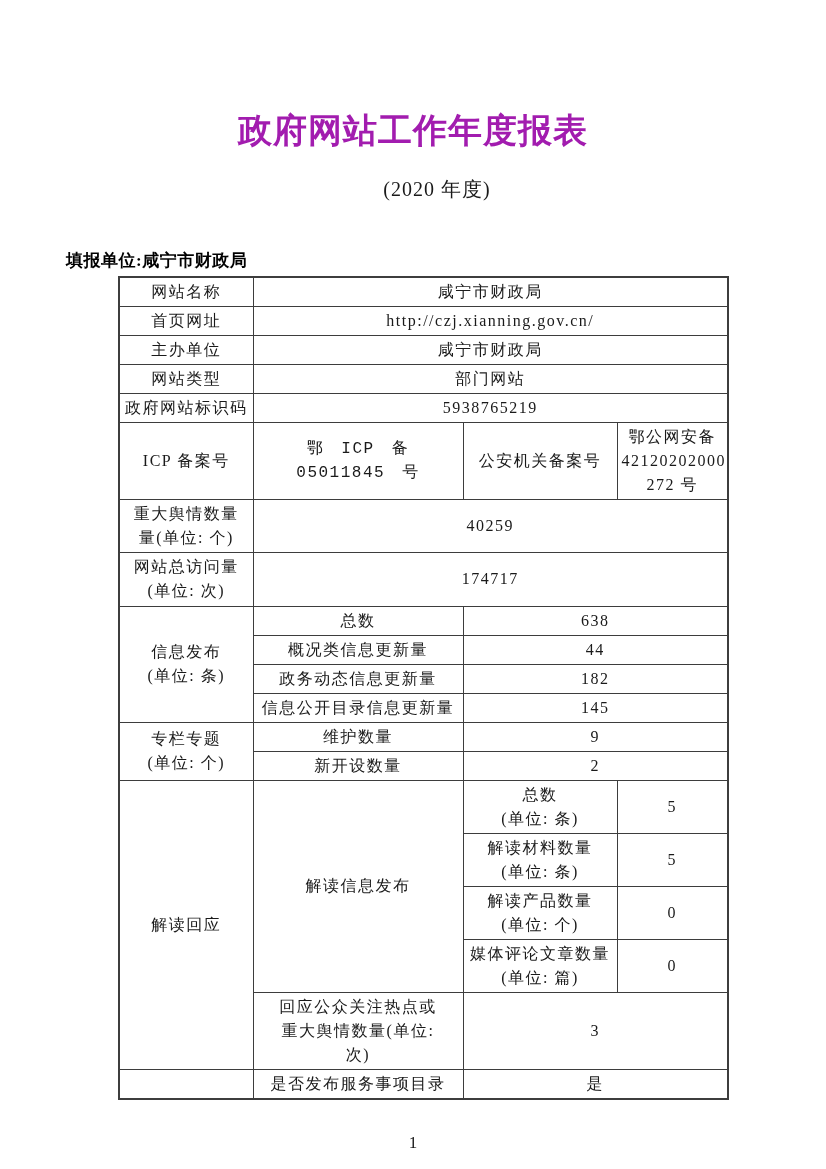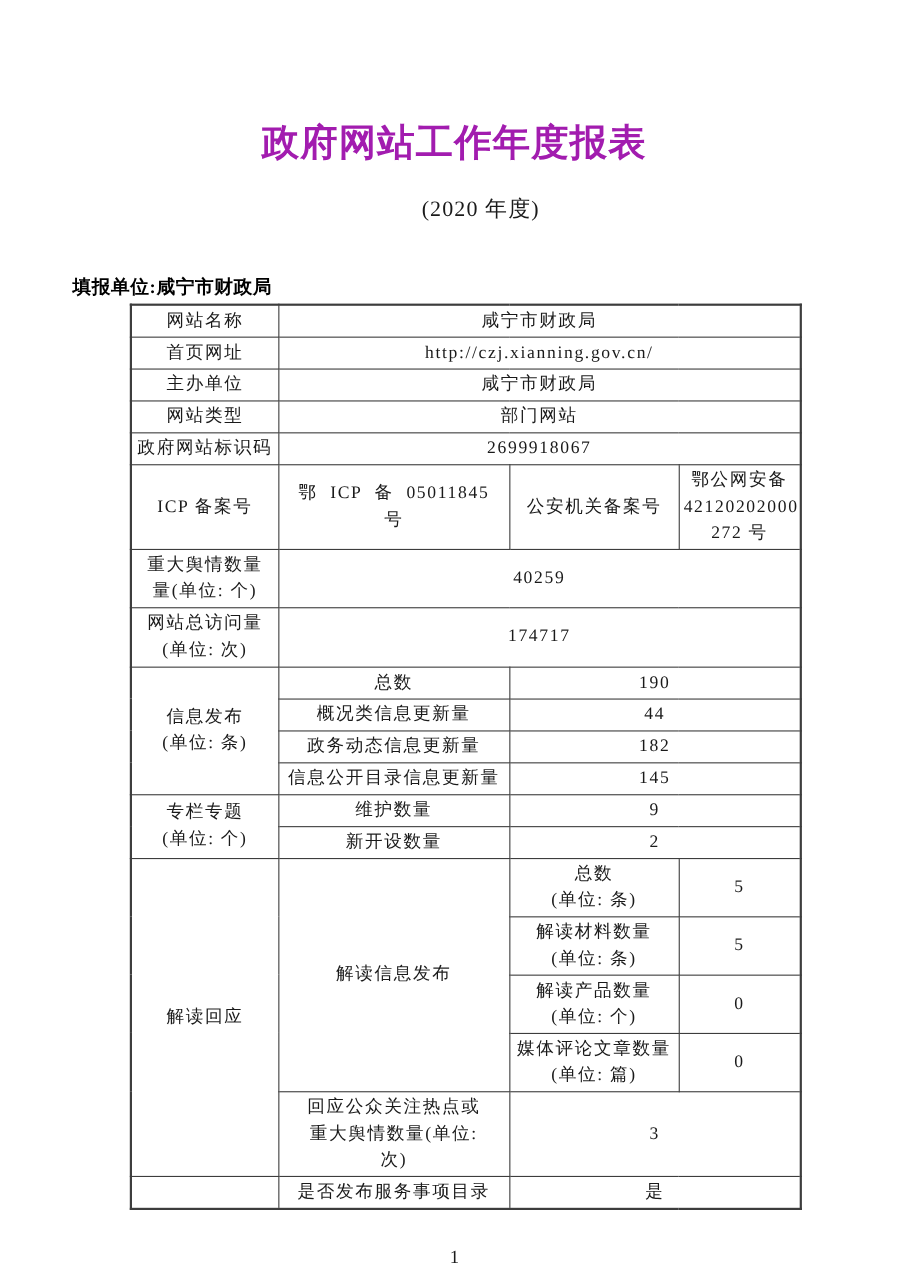--- a/index.html
+++ b/index.html
@@ -51,21 +51,21 @@
     text-align: center;
     vertical-align: middle;
     font-size: 16px;
     line-height: 1.5;
     letter-spacing: 1.5px;
     padding: 2px 4px;
     white-space: pre-line;
     color: #1a1a1a;
     overflow: hidden;
   }
-  td.wide-space { word-spacing: 6px; }
+  td.wide-space { word-spacing: 6px; font-family: Liberation Mono, monospace; }
   td.left-cell  { text-align: left; padding-left: 7px; }
   .page-number {
     margin-top: 33px;
     text-align: center;
     font-size: 17px;
     color: #1a1a1a;
   }
 </style>
 </head>
 <body>
@@ -93,21 +93,21 @@
     <tr style="height:29px">
       <td>主办单位</td>
       <td colspan="3">咸宁市财政局</td>
     </tr>
     <tr style="height:29px">
       <td>网站类型</td>
       <td colspan="3">部门网站</td>
     </tr>
     <tr style="height:29px">
       <td>政府网站标识码</td>
-      <td colspan="3">2699918067</td>
+      <td colspan="3">5938765219</td>
     </tr>
     <tr style="height:73px">
       <td>ICP 备案号</td>
       <td class="wide-space">鄂 ICP 备 05011845 号</td>
       <td>公安机关备案号</td>
       <td>鄂公网安备
 42120202000
 272 号</td>
     </tr>
     <tr style="height:49px">
@@ -117,21 +117,21 @@
     </tr>
     <tr style="height:54px">
       <td>网站总访问量
 (单位: 次)</td>
       <td colspan="3">174717</td>
     </tr>
     <tr style="height:29px">
       <td rowspan="4">信息发布
 (单位: 条)</td>
       <td>总数</td>
-      <td colspan="2">190</td>
+      <td colspan="2">638</td>
     </tr>
     <tr style="height:29px">
       <td>概况类信息更新量</td>
       <td colspan="2">44</td>
     </tr>
     <tr style="height:29px">
       <td>政务动态信息更新量</td>
       <td colspan="2">182</td>
     </tr>
     <tr style="height:29px">

